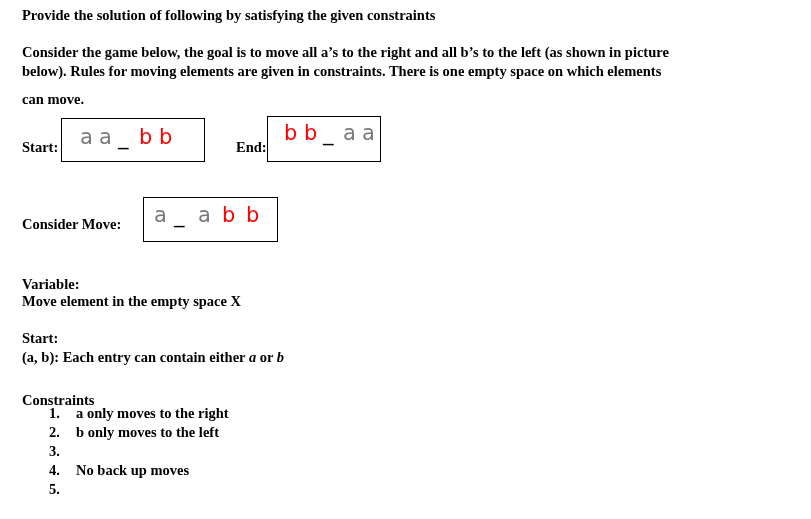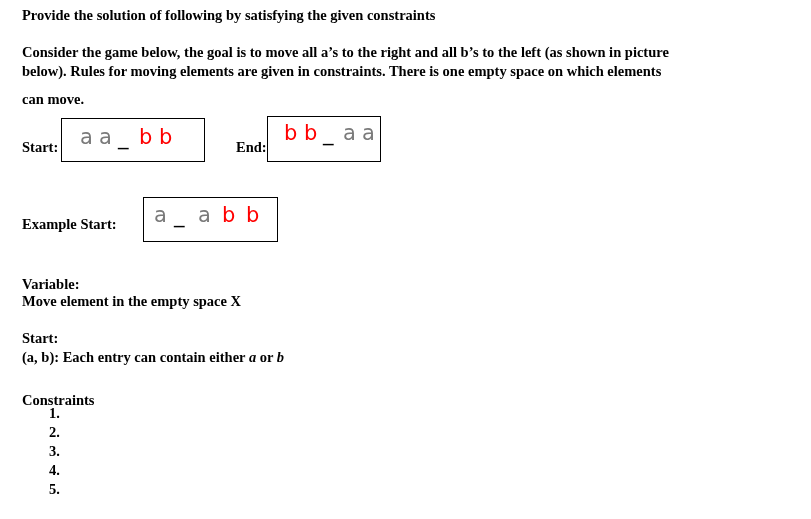--- a/index.html
+++ b/index.html
@@ -42,45 +42,48 @@
 
 <div class="abs label" style="left:236px; top:139px;">End:</div>
 <div class="box" style="left:267px; top:116px; width:114px; height:46px;">
   <span class="rb" style="left:16px; top:4px;">b</span>
   <span class="rb" style="left:36px; top:4px;">b</span>
   <span class="us" style="left:55px; top:4px;">_</span>
   <span class="ga" style="left:75px; top:4px;">a</span>
   <span class="ga" style="left:94px; top:4px;">a</span>
 </div>
 
-<div class="abs label" style="left:22px; top:216px;">Example Start:</div>
+<div class="abs label" style="left:22px; top:216px;">Consider Move:</div>
 <div class="box" style="left:143px; top:197px; width:135px; height:45px;">
   <span class="ga" style="left:10px; top:5px;">a</span>
   <span class="us" style="left:30px; top:5px;">_</span>
   <span class="ga" style="left:54px; top:5px;">a</span>
   <span class="rb" style="left:78px; top:5px;">b</span>
   <span class="rb" style="left:102px; top:5px;">b</span>
 </div>
 
 <div class="abs line" style="left:22px; top:275px;">Variable:</div>
 <div class="abs line" style="left:22px; top:292px;">Move element in the empty space X</div>
 
 <div class="abs line" style="left:22px; top:329px;">Start:</div>
 <div class="abs line" style="left:22px; top:348px;"><span>(a, b): Each entry can contain either </span><i>a</i><span> or </span><i>b</i></div>
 
 <div class="abs line" style="left:22px; top:385px;margin-top:6px;">Constraints</div>
 <ol class="abs" style="left:49px; top:404px; width:300px;">
   <li>
       <span class="num">1.</span>
+      <span class="txt">a only moves to the right</span>
     </li>
   <li>
       <span class="num">2.</span>
+      <span class="txt">b only moves to the left</span>
     </li>
   <li>
       <span class="num">3.</span>
     </li>
   <li>
       <span class="num">4.</span>
+      <span class="txt">No back up moves</span>
     </li>
   <li>
       <span class="num">5.</span>
     </li>
 </ol>
 
 </body></html>

